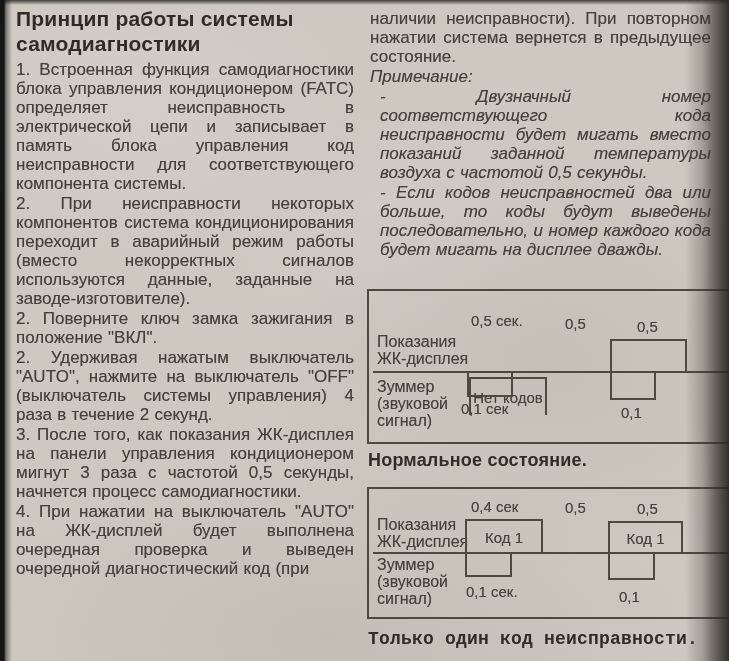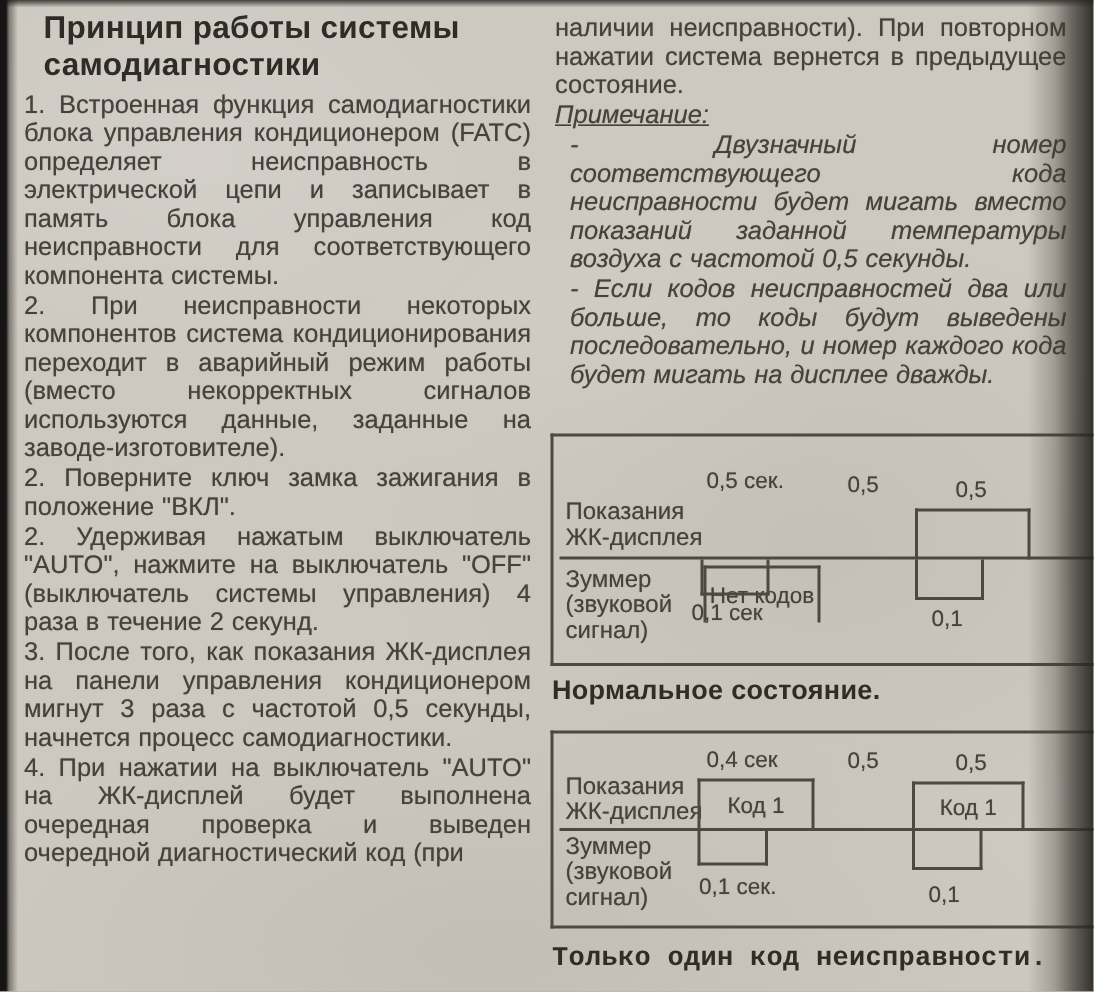--- a/index.html
+++ b/index.html
@@ -22,29 +22,29 @@
     background:linear-gradient(to right, rgba(64,59,52,0) 0, rgba(64,59,52,0.30) 40%, rgba(52,48,42,0.70) 72%, rgba(38,35,31,0.92) 100%); }
   .edge-top   { position:absolute; top:0; left:0; right:0; height:5px; z-index:5; pointer-events:none;
     background:linear-gradient(to bottom, rgba(18,18,16,0.75), rgba(18,18,16,0)); }
 
   
   .col { position:absolute; top:6px; }
   .col-left  { left:16px;  width:338px; }
   .col-right { left:370px; width:341px; top:9px; }
   .heading {
     font-size:21px; line-height:25px; font-weight:bold; color:#2f2b26;
-    margin:0 0 4px 13px; letter-spacing:0.2px;
+    margin:0 0 4px 0; letter-spacing:0.2px;
   }
   .heading.second { margin-top:9px; }
   .para {
     font-size:17px; line-height:19px; margin:0 0 1px 0; text-align:justify;
     color:#46413b; text-shadow:0 0 0.6px rgba(70,64,58,0.55);
     word-spacing:0.5px;
   }
-  .note-label { font-style:italic; text-decoration:underline; text-align:left; }
+  .note-label { font-style:italic; text-align:left; }
   .note { font-style:italic; padding-left:10px; }
 
   
   .diagram {
     position:absolute; left:367px; width:362px;
     border:2px solid #4e4841; border-right:none; z-index:2;
   }
   .d1 { top:289px; height:151px; }
   .d2 { top:487px; height:128px; }
   .baseline { position:absolute; left:4px; right:-2px; height:2px; background:#4e4841; }

